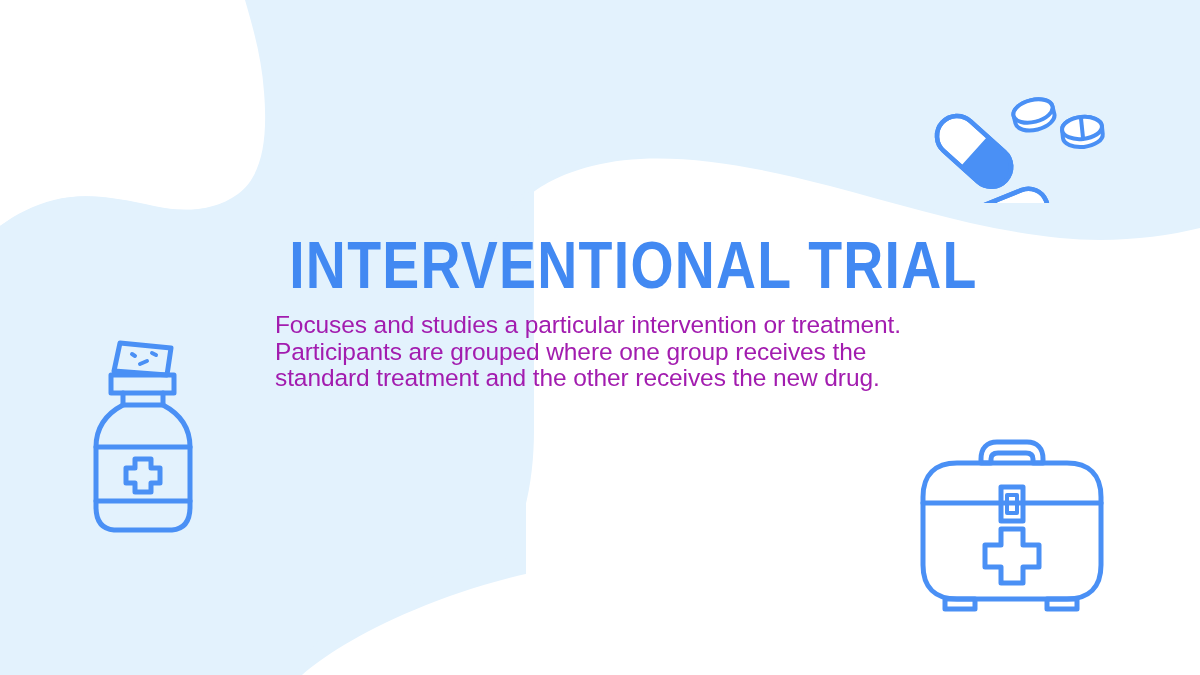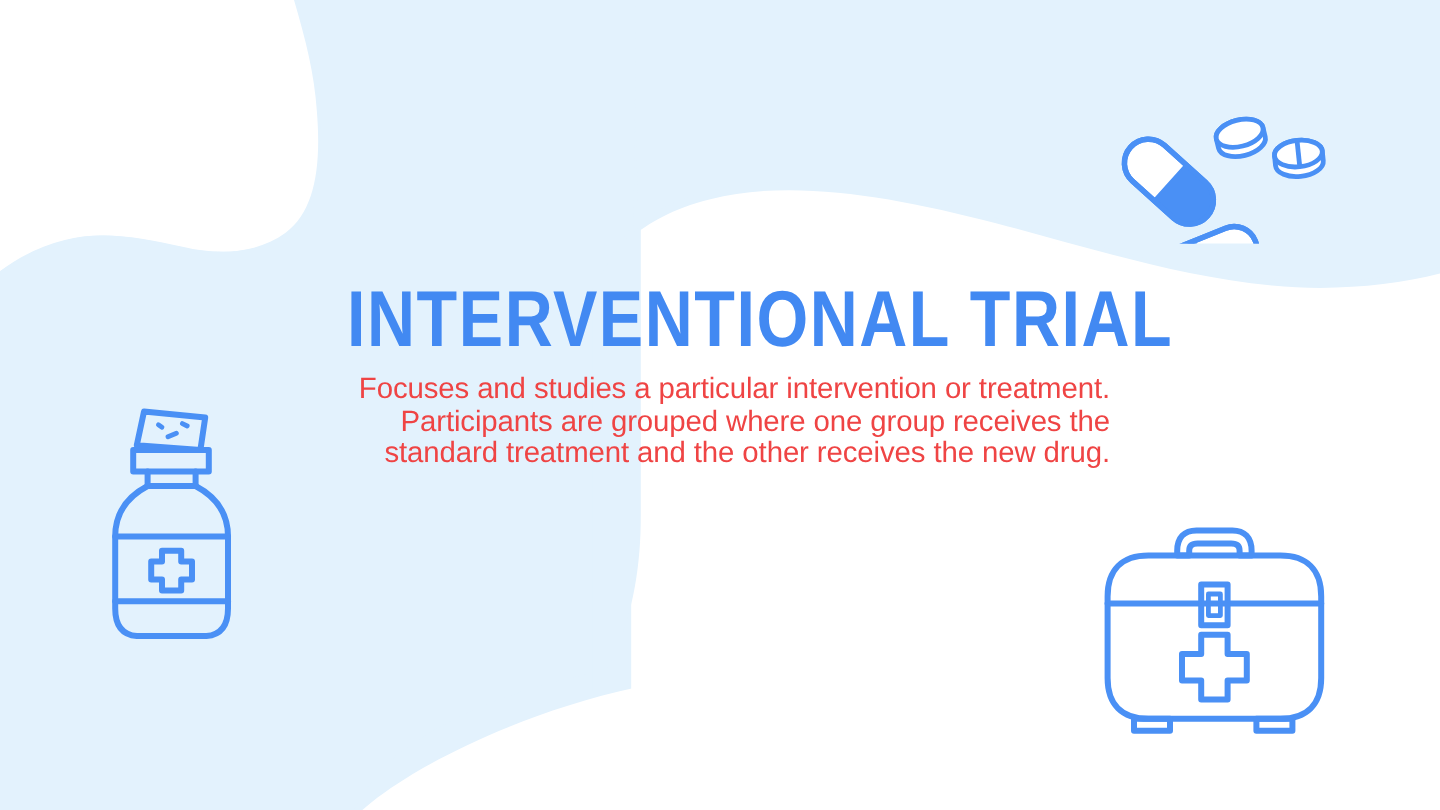--- a/index.html
+++ b/index.html
@@ -26,42 +26,42 @@
   }
   .art {
     position: absolute;
   }
   
   #content {
     position: absolute;
     left: 230px;
     top: 232px;
     width: 740px;
-    text-align: right;
+    text-align: left;
     z-index: 5;
   }
   #slide-title {
     font-family: "Liberation Sans Narrow", "Liberation Sans", sans-serif;
     font-size: 66px;
     line-height: 66px;
     font-weight: 700;
     color: #4289F2;
     letter-spacing: 1.5px;
     margin: 0;
     transform: scaleX(0.84);
     transform-origin: center center;
     white-space: nowrap;
   }
   #slide-body {
     margin: 14px 0 0 0;
     font-family: "Liberation Sans", sans-serif;
     font-size: 24.5px;
     line-height: 26.5px;
     font-weight: 400;
-    color: #ef4444;
+    color: #a21caf;
     letter-spacing: -0.1px;
     padding: 0 45px;
   }
   
   #pills-art  { left: 905px; top: 78px;  width: 215px; height: 125px; }
   #bottle-art { left: 78px;  top: 335px; width: 130px; height: 205px; }
   #kit-art    { left: 905px; top: 425px; width: 210px; height: 190px; }
 </style>
 </head>
 <body>

